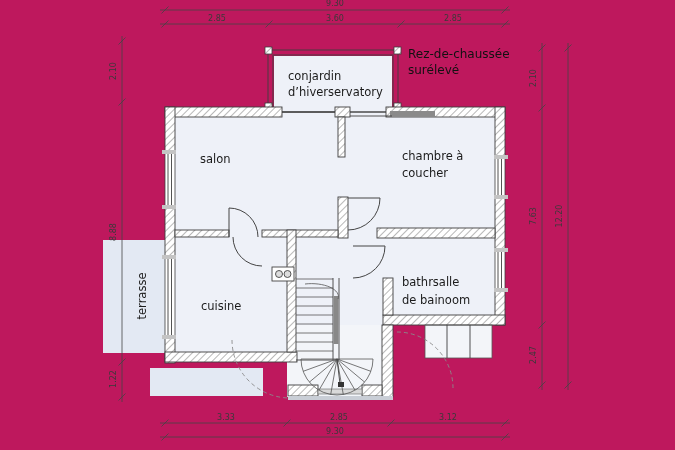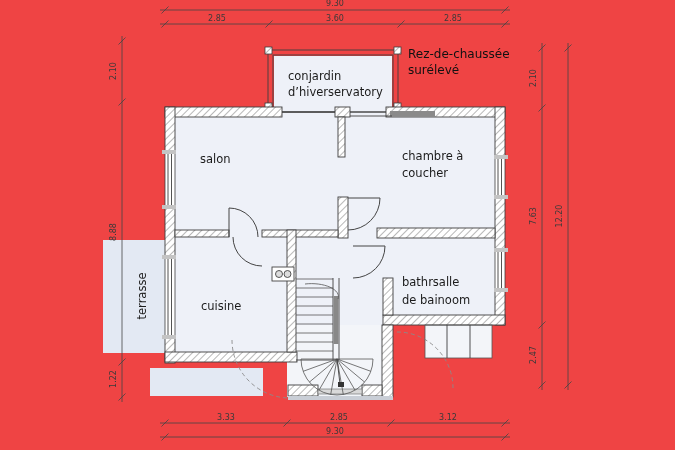--- a/index.html
+++ b/index.html
@@ -1,16 +1,16 @@
 <!DOCTYPE html>
 <html><head>
 <meta charset="utf-8">
 <style>
   html,body{margin:0;padding:0;background:#fff;}
-  .stage{position:relative;width:675px;height:450px;background:#ef4444;overflow:hidden;
+  .stage{position:relative;width:675px;height:450px;background:#be185d;overflow:hidden;
          font-family:"DejaVu Sans",sans-serif;}
   svg{position:absolute;left:0;top:0;}
   text{font-family:"DejaVu Sans",sans-serif;}
   .room-label{font-size:11.5px;fill:#1b1b1b;}
   .title-label{font-size:12px;fill:#111;}
   .dim{font-size:8px;fill:#3a3a3a;}
   .thin{stroke:#3f3f3f;stroke-width:0.9;fill:none;}
   .arc{stroke:#444;stroke-width:1;fill:none;}
   .dash{stroke:#8a8a8a;stroke-width:0.9;fill:none;stroke-dasharray:4 3;}
   .tread{stroke:#555;stroke-width:0.8;fill:none;}

